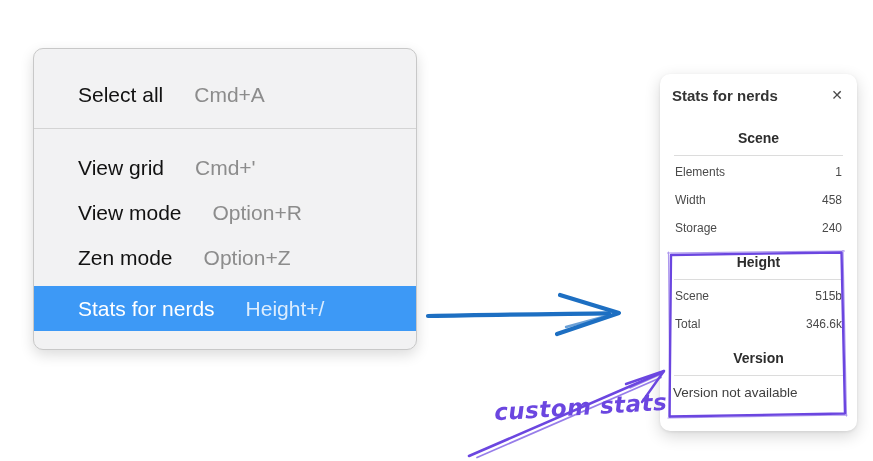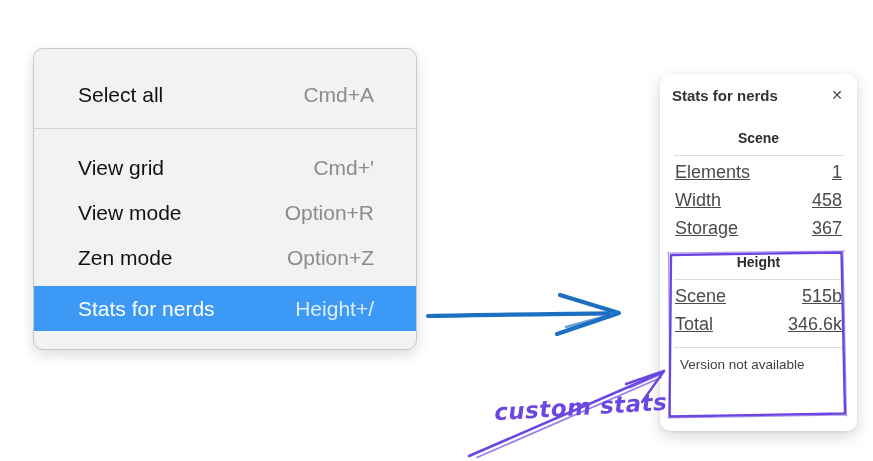--- a/index.html
+++ b/index.html
@@ -9,22 +9,22 @@
   }
 
   
   .menu{
     position:absolute;left:33px;top:48px;width:384px;height:302px;
     background:#f2f2f3;border:1px solid #c8c8c8;border-radius:10px;
     box-shadow:0 5px 14px rgba(0,0,0,.14);
     box-sizing:border-box;overflow:hidden;padding-top:12px;
   }
   .menu-row{
-    display:flex;justify-content:space-between;align-items:center;
-    height:45px;padding:0 42px 0 44px;font-size:21px;color:#121212;
+    display:flex;align-items:center;
+    height:45px;padding:0 42px 0 44px;font-size:21px;color:#121212;gap:31px;
   }
   .menu-row.first{height:67px;}
   .menu-row .shortcut{color:#8c8c8c;}
   .menu-divider{height:1px;background:#d4d4d4;margin:0;}
   .menu-group{padding-top:16px;}
   .menu-row.highlight{
     margin-top:6px;background:#3d99f6;color:#ffffff;
   }
   .menu-row.highlight .shortcut{color:rgba(255,255,255,.82);}
 
@@ -36,23 +36,23 @@
     padding:12px 12px;color:#454545;
   }
   .stats-head{display:flex;justify-content:space-between;align-items:center;}
   .stats-title{font-weight:bold;font-size:15px;color:#343434;}
   .stats-close{font-size:14px;color:#4a4a4a;cursor:pointer;line-height:1;padding:2px;}
   .sec-title{margin-top:26px;text-align:center;font-weight:bold;font-size:14px;color:#2d2d2d;}
   .sec-title.tight{margin-top:12px;}
   .sec-div{border:0;border-top:1px solid #dcdcdc;margin:9px 2px 2px 2px;}
   .stat-row{
     display:flex;justify-content:space-between;align-items:center;
-    height:28px;font-size:18px;color:#4a4a4a;padding:0 3px;text-decoration:underline;
+    height:28px;font-size:12px;color:#4a4a4a;padding:0 3px;
   }
-  .version-note{margin-top:9px;font-size:13.5px;color:#3f3f3f;padding:0 8px;}
+  .version-note{margin-top:9px;font-size:13.5px;color:#3f3f3f;padding:0 1px;}
 
   
   .annot-svg{position:absolute;left:0;top:0;width:873px;height:461px;pointer-events:none;z-index:5;}
   .custom-stats{
     position:absolute;left:494px;top:394px;z-index:6;
     font-family:"DejaVu Sans", sans-serif;font-style:italic;font-weight:600;
     font-size:23px;letter-spacing:.5px;color:#6b46e0;
     transform:rotate(-3.5deg);white-space:nowrap;pointer-events:none;
   }
 </style>
@@ -98,34 +98,35 @@
     <div class="stat-row">
       <span>Elements</span>
       <span>1</span>
     </div>
     <div class="stat-row">
       <span>Width</span>
       <span>458</span>
     </div>
     <div class="stat-row">
       <span>Storage</span>
-      <span>367</span>
+      <span>240</span>
     </div>
 
     <div class="sec-title tight">Height</div>
     <hr class="sec-div">
     <div class="stat-row">
       <span>Scene</span>
       <span>515b</span>
     </div>
     <div class="stat-row">
       <span>Total</span>
       <span>346.6k</span>
     </div>
 
+    <div class="sec-title tight">Version</div>
     <hr class="sec-div">
     <div class="version-note">Version not available</div>
   </div>
 
   <svg class="annot-svg" viewBox="0 0 873 461" xmlns="http://www.w3.org/2000/svg">
 
     <g fill="none" stroke-linecap="round" stroke-linejoin="round">
       <path d="M428 316 C 490 314.5, 555 314, 609 313.3" stroke-width="4.2" stroke="#1d6fc2"></path>
       <path d="M560 295 L619 313 L557 334" stroke-width="4.2" stroke="#1d6fc2"></path>
       <path d="M566 327 L610 315" stroke-width="2.4" opacity="0.65" stroke="#1d6fc2"></path>

